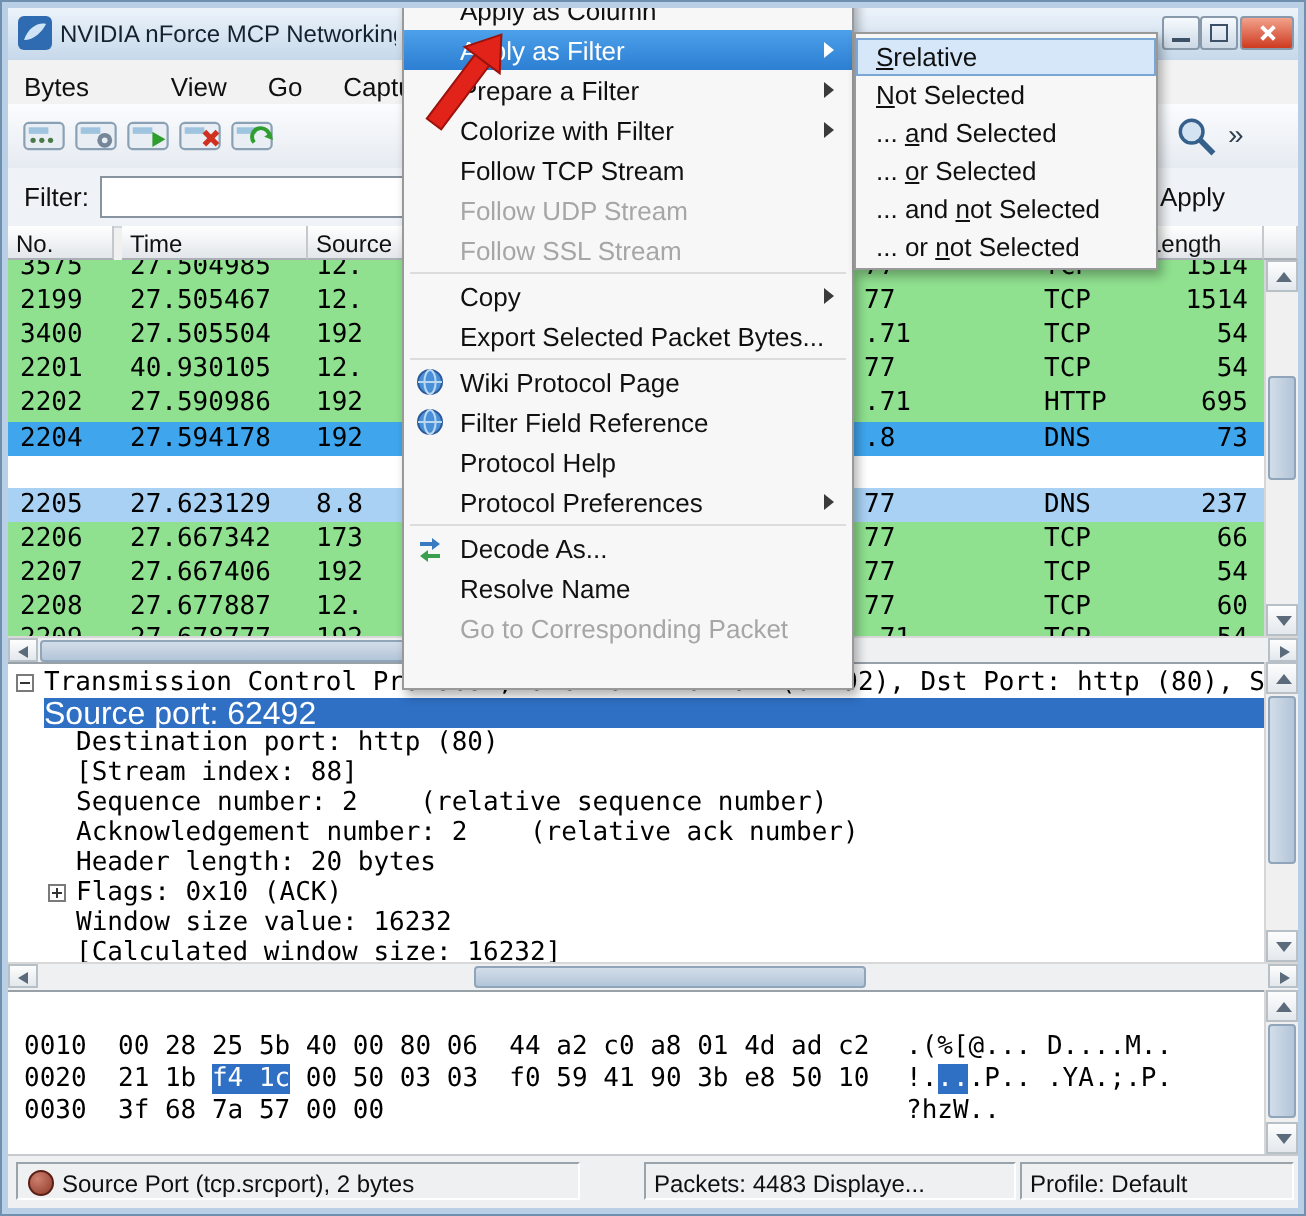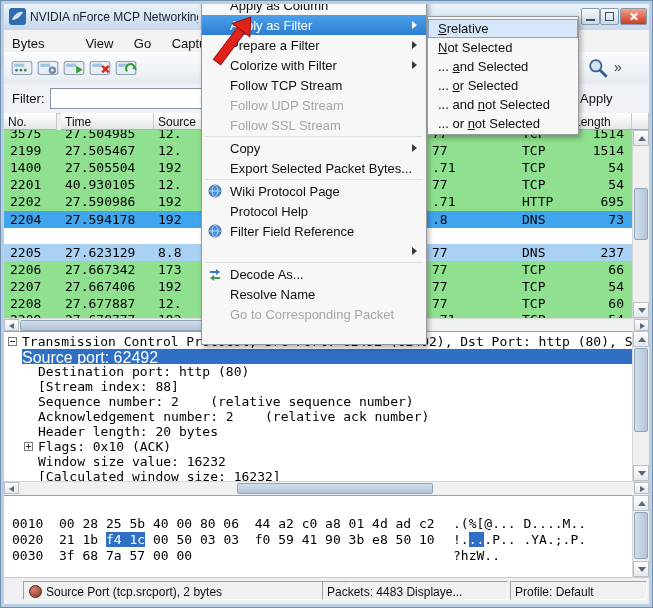--- a/index.html
+++ b/index.html
@@ -214,21 +214,21 @@
     </div>
     <div class="prow green" style="top:12px">
       <span class="c cno">2199</span>
           <span class="c ctime">27.505467</span>
           <span class="c csrc">12.</span>
           <span class="c cdst">77</span>
           <span class="c cproto">TCP</span>
           <span class="c clen">1514</span>
     </div>
     <div class="prow green" style="top:29px">
-      <span class="c cno">1400</span>
+      <span class="c cno">3400</span>
           <span class="c ctime">27.505504</span>
           <span class="c csrc">192</span>
           <span class="c cdst">.71</span>
           <span class="c cproto">TCP</span>
           <span class="c clen">54</span>
     </div>
     <div class="prow green" style="top:46px">
       <span class="c cno">2201</span>
           <span class="c ctime">40.930105</span>
           <span class="c csrc">12.</span>
@@ -373,21 +373,21 @@
     <span class="sbtn" style="top:0">
           <span class="tri up"></span>
         </span>
     <span class="thumbv" style="top:17px;height:47px"></span>
     <span class="sbtn dn">
           <span class="tri down"></span>
         </span>
   </div>
 
   <div class="sbar">
-    <span class="spanel" style="left:19px;width:328px;padding-left:22px">
+    <span class="spanel" style="left:4px;width:282px;padding-left:22px">
       <span class="sdot"></span>
       <span>Source Port (tcp.srcport), 2 bytes</span>
     </span>
     <span class="spanel" style="left:318px;width:186px">
       <span>Packets: 4483 Displaye...</span>
     </span>
     <span class="spanel" style="left:506px;width:137px">
       <span>Profile: Default</span>
     </span>
   </div>
@@ -405,30 +405,30 @@
     <div class="mi"><span>Export Selected Packet Bytes...</span></div>
     <div class="msep"></div>
     <div class="mi">
       <span class="ic"><svg width="14" height="14" viewBox="0 0 14 14">
               <circle cx="7" cy="7" r="6" fill="#4a90d8" stroke="#2a5a9a"></circle>
               <ellipse cx="7" cy="7" rx="2.8" ry="6" fill="none" stroke="#bcd8f0"></ellipse>
               <path d="M1 7 H13" stroke="#bcd8f0"></path>
             </svg></span>
       <span>Wiki Protocol Page</span>
     </div>
-    <div class="mi"><span>Protocol Help</span></div>
     <div class="mi">
       <span class="ic"><svg width="14" height="14" viewBox="0 0 14 14">
               <circle cx="7" cy="7" r="6" fill="#4a90d8" stroke="#2a5a9a"></circle>
               <ellipse cx="7" cy="7" rx="2.8" ry="6" fill="none" stroke="#bcd8f0"></ellipse>
               <path d="M1 7 H13" stroke="#bcd8f0"></path>
             </svg></span>
       <span>Filter Field Reference</span>
     </div>
-    <div class="mi"><span class="ar"></span></div>
+    <div class="mi"><span>Protocol Help</span></div>
+    <div class="mi"><span>Protocol Preferences</span><span class="ar"></span></div>
     <div class="msep"></div>
     <div class="mi">
       <span class="ic"><svg width="14" height="16" viewBox="0 0 14 16">
               <polygon points="2,4 8,4 8,2 12,5 8,8 8,6 2,6" fill="#3a7ac0"></polygon>
               <polygon points="12,10 6,10 6,8 2,11 6,14 6,12 12,12" fill="#3aa050"></polygon>
             </svg></span>
       <span>Decode As...</span>
     </div>
     <div class="mi"><span>Resolve Name</span></div>
     <div class="mi dis"><span>Go to Corresponding Packet</span></div>

